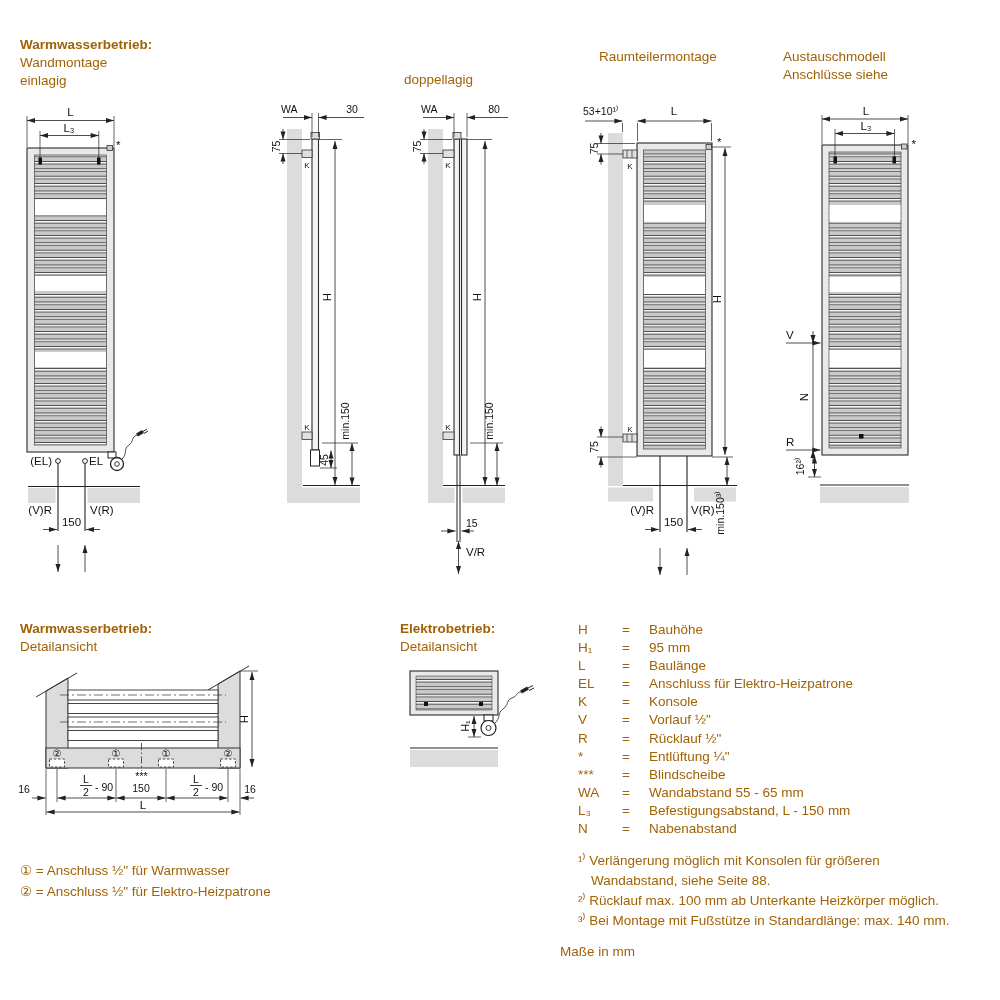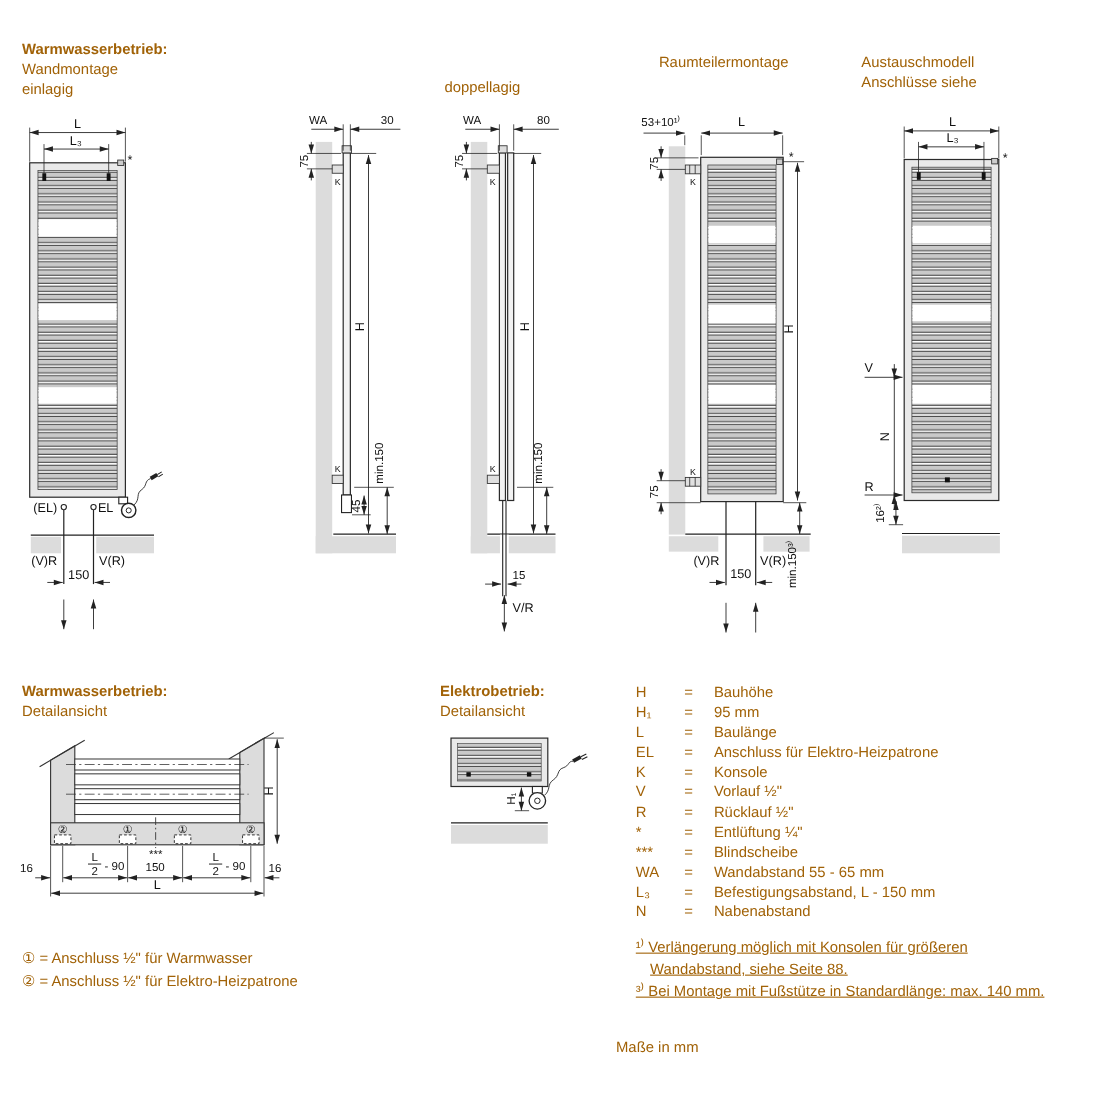--- a/index.html
+++ b/index.html
@@ -13,21 +13,21 @@
   svg text.sm{font-size:8px;}
   svg text.circ{font-size:10px;}
   .ln{stroke:#222;stroke-width:0.8;fill:none;}
   .ext{stroke:#222;stroke-width:0.7;fill:none;}
   .obj{stroke:#2b2b2b;stroke-width:1.1;}
   .legend{position:absolute;left:578px;top:622px;font-size:13.5px;}
   .lrow{display:flex;height:18.1px;align-items:baseline;}
   .lrow .sym{width:44px;}
   .lrow .eq{width:27px;}
   .fnl{position:absolute;left:20px;top:861px;font-size:13.5px;line-height:20.5px;}
-  .fnr{position:absolute;left:578px;top:851px;font-size:13.5px;line-height:20px;text-decoration:underline;}
+  .fnr{position:absolute;left:578px;top:851px;font-size:13.5px;line-height:20px;}
   .fnr .ind{padding-left:13px;}
   .units{position:absolute;left:560px;top:944px;font-size:13.5px;}
 </style>
 </head>
 <body>
 
 <div id="page">
 
   <div class="hdr" style="left:20px;top:36px;">
     <b>Warmwasserbetrieb:</b><br>
@@ -420,17 +420,18 @@
       </div>
   </div>
 
   <div class="fnl">
     <div>① = Anschluss ½" für Warmwasser</div>
     <div>② = Anschluss ½" für Elektro-Heizpatrone</div>
   </div>
   <div class="fnr">
     <div>¹⁾ Verlängerung möglich mit Konsolen für größeren</div>
     <div class="ind">Wandabstand, siehe Seite 88.</div>
+    <div>²⁾ Rücklauf max. 100 mm ab Unterkante Heizkörper möglich.</div>
     <div>³⁾ Bei Montage mit Fußstütze in Standardlänge: max. 140 mm.</div>
   </div>
   <div class="units">Maße in mm</div>
 
 </div>
 
 </body></html>

